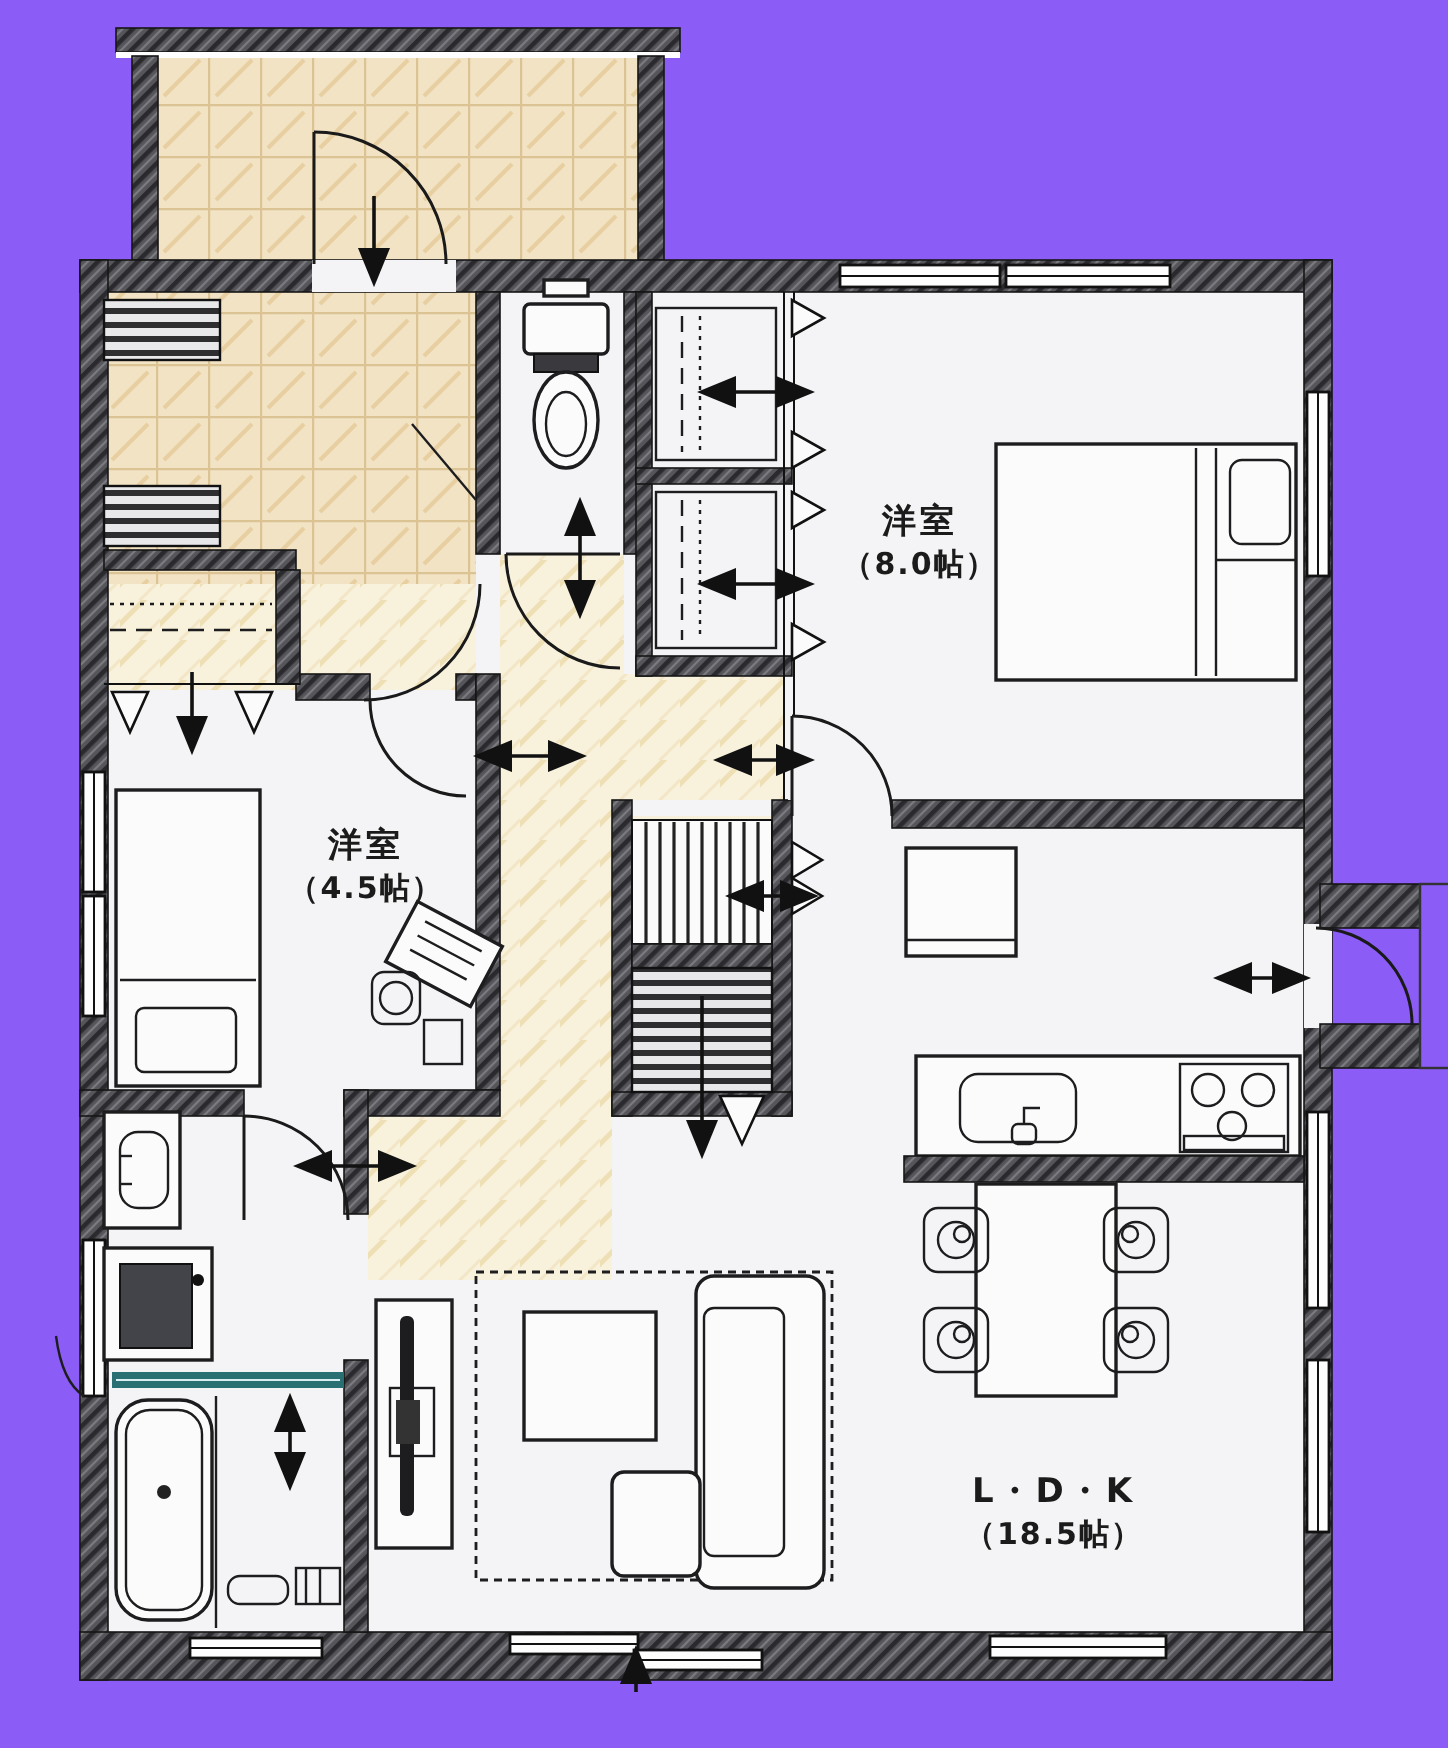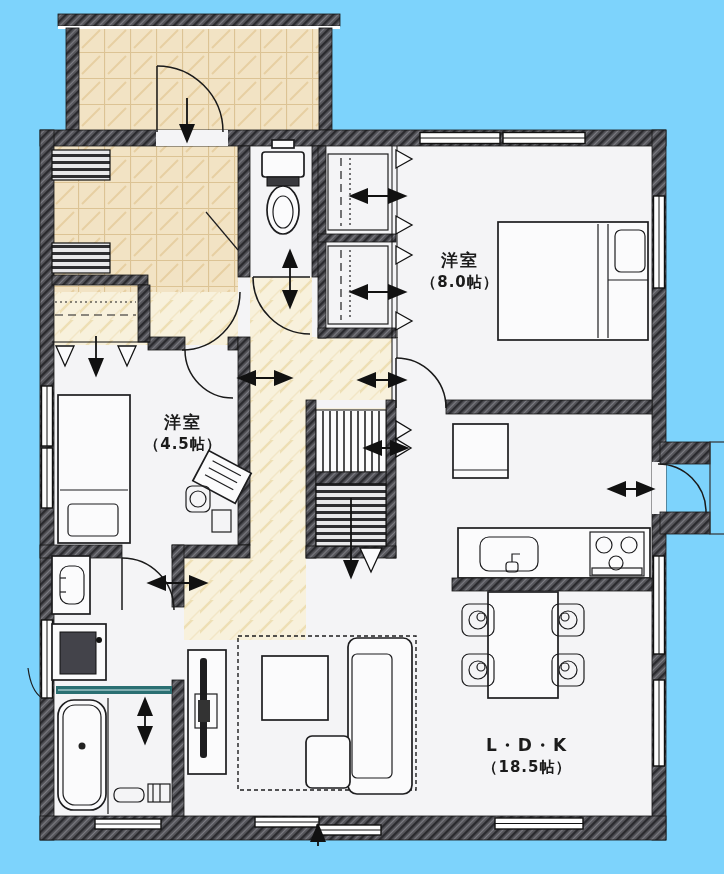--- a/index.html
+++ b/index.html
@@ -1,16 +1,16 @@
 <!DOCTYPE html>
 <html><head>
 <meta charset="utf-8">
 <style>
   html,body{margin:0;padding:0;background:#e9ebef;}
-  .stage{position:relative;width:724px;height:874px;background:#7dd3fc;overflow:hidden;
+  .stage{position:relative;width:724px;height:874px;background:#8b5cf6;overflow:hidden;
          font-family:"DejaVu Sans",sans-serif;}
   svg{position:absolute;left:0;top:0;}
   .wall{fill:url(#pWall);stroke:#161616;stroke-width:.8;}
   .win{fill:#fdfdfd;stroke:#111;stroke-width:1.4;}
   .winline{stroke:#111;stroke-width:1;}
   .gap{fill:#f4f4f6;stroke:none;}
   .fx{fill:#fbfbfc;stroke:#1d1d1f;stroke-width:1.7;}
   .fx2{fill:none;stroke:#1d1d1f;stroke-width:1.2;}
   .arc{fill:none;stroke:#1a1a1a;stroke-width:1.5;}
   .darr{stroke:#111;stroke-width:1.8;}

